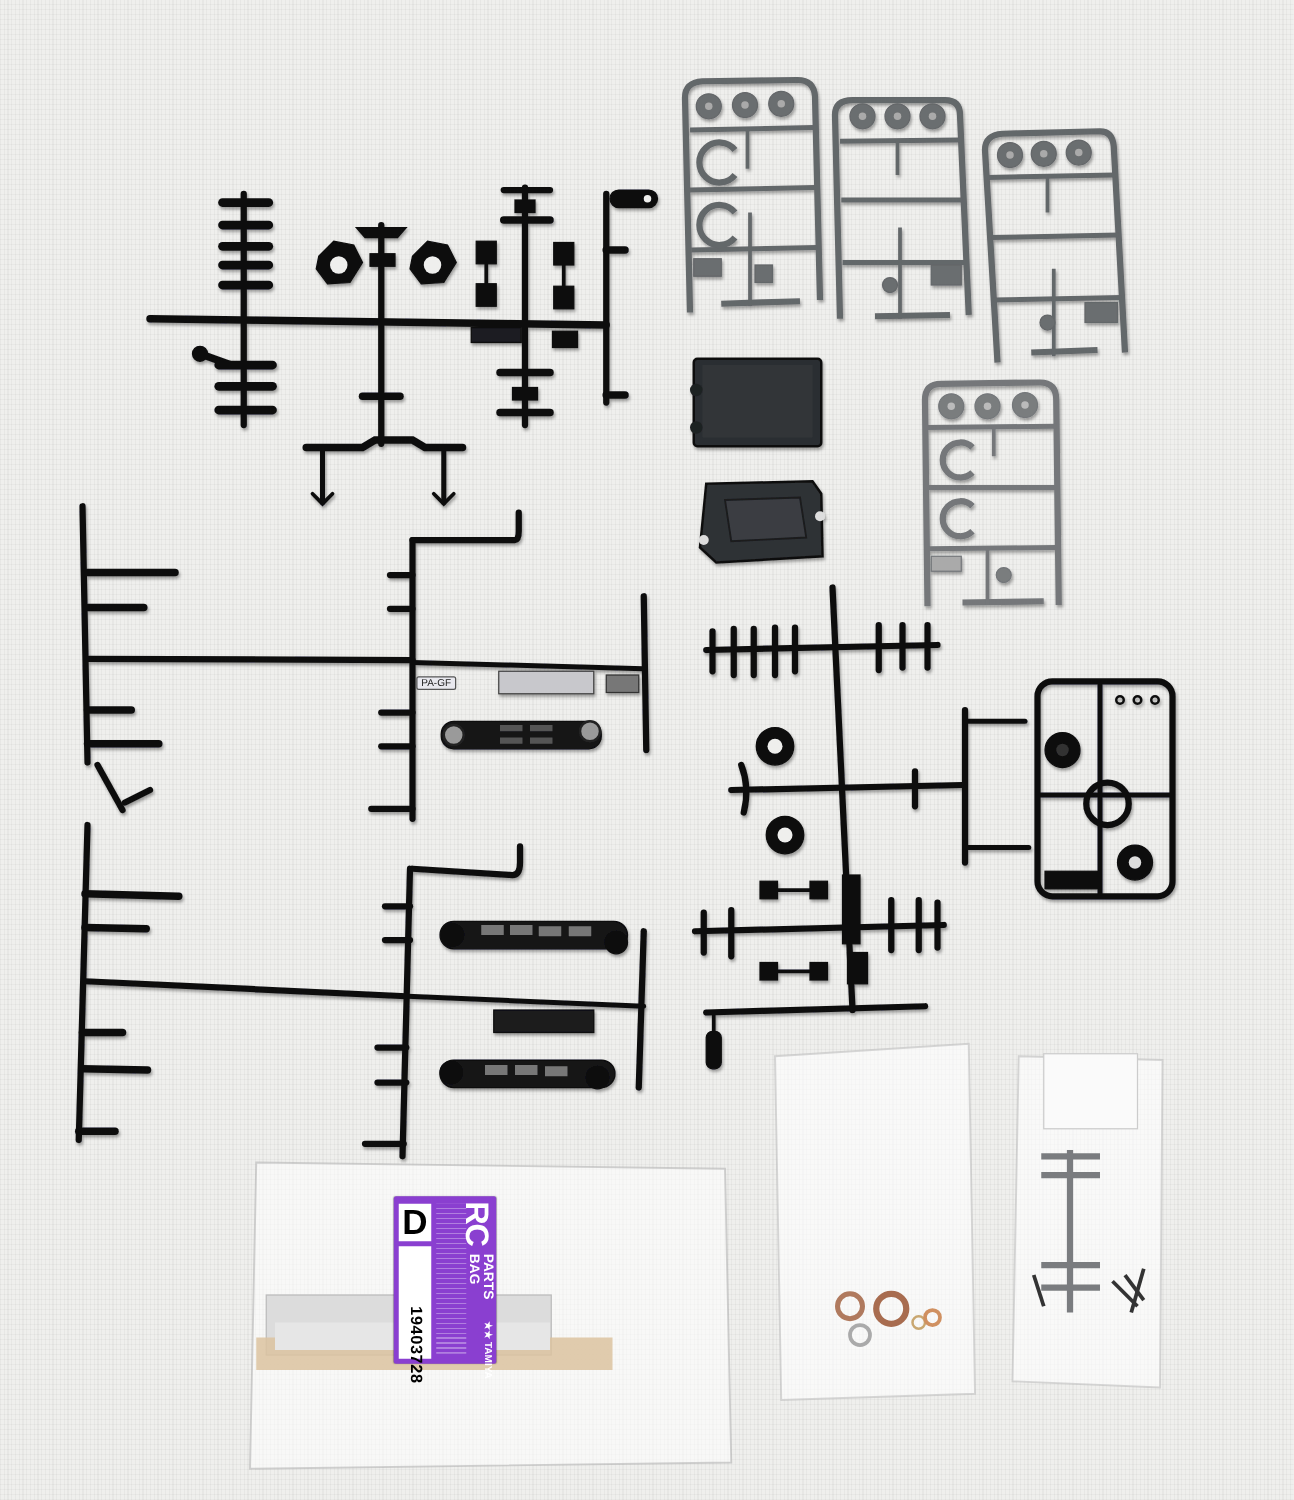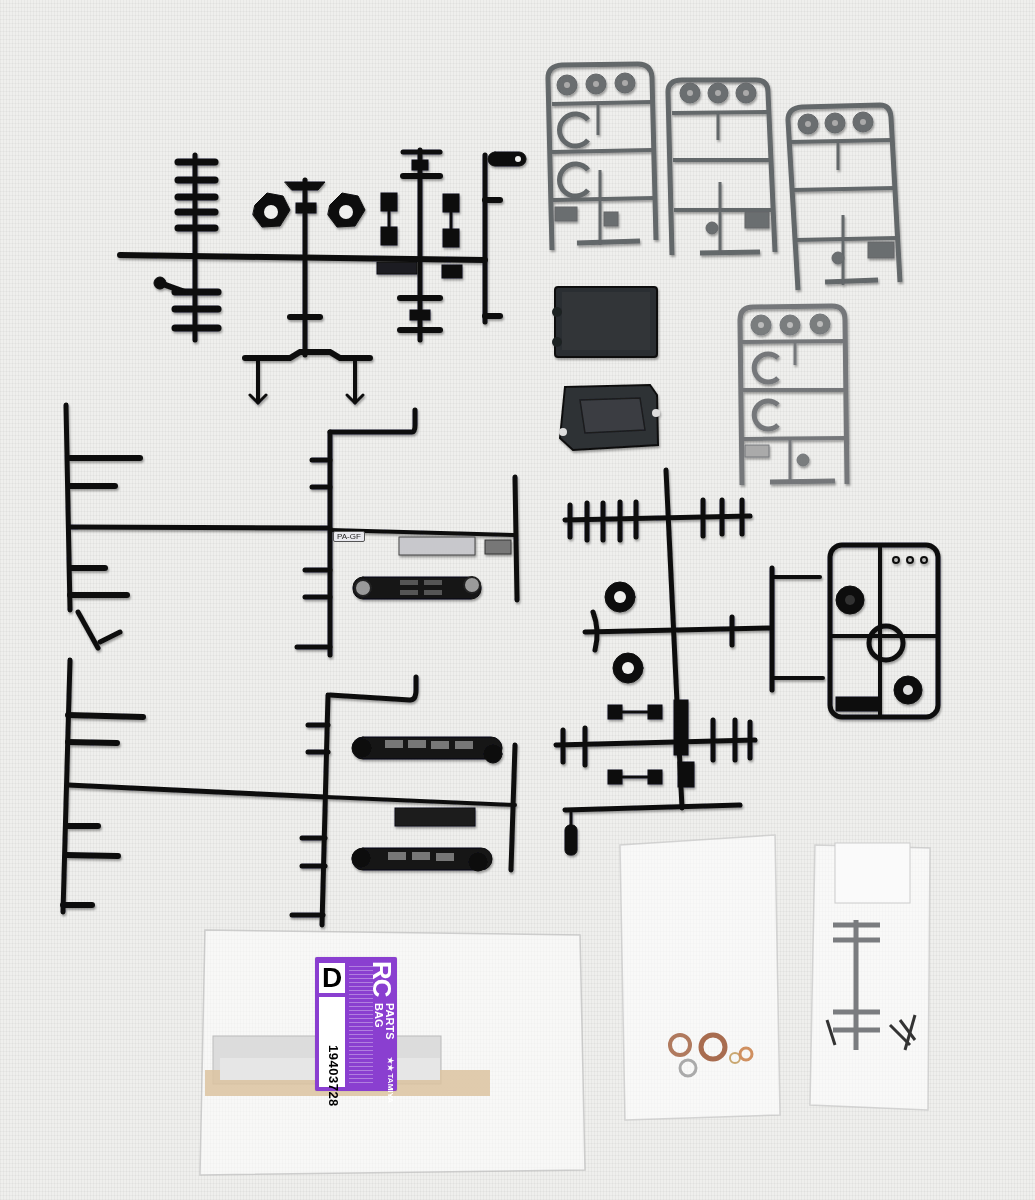--- a/index.html
+++ b/index.html
@@ -19,21 +19,21 @@
   .label .code{position:absolute;left:2px;top:88px;transform-origin:left top;transform:rotate(90deg) translateY(-24px);
     font-size:13px;font-weight:bold;color:#000;letter-spacing:0.5px;white-space:nowrap;}
   .label .title{position:absolute;left:80px;top:4px;transform-origin:left top;transform:rotate(90deg);
     color:#fff;font-weight:bold;white-space:nowrap;}
   .label .rc{font-size:26px;line-height:26px;letter-spacing:-1px;}
   .label .pb{font-size:11px;line-height:11px;display:inline-block;vertical-align:top;margin-left:2px;}
   .label .brand{position:absolute;left:80px;top:100px;transform-origin:left top;transform:rotate(90deg);
     color:#fff;font-size:8px;font-weight:bold;white-space:nowrap;}
   .label .fine{position:absolute;left:34px;top:6px;width:24px;height:120px;
     background:repeating-linear-gradient(0deg, rgba(255,255,255,.55) 0 1px, transparent 1px 4px);opacity:.6;}
-  .tag{position:absolute;font-size:8px;color:#222;background:#e8e8ee;border:1px solid #555;padding:0 3px;border-radius:2px;}
+  .tag{position:absolute;font-size:8px;color:#222;background:#e8e8ee;border:1px solid #555;padding:0 3px;border-radius:2px;margin-top:10px;}
 </style>
 </head>
 <body>
 
 <div class="bg"></div>
 
 <svg class="scene" width="1035" height="1200" viewBox="0 0 1035 1200">
   <defs>
     <filter id="sh" x="-10%" y="-10%" width="120%" height="120%">
       <feDropShadow dx="1" dy="2" stdDeviation="1.2" flood-opacity="0.35"></feDropShadow>

